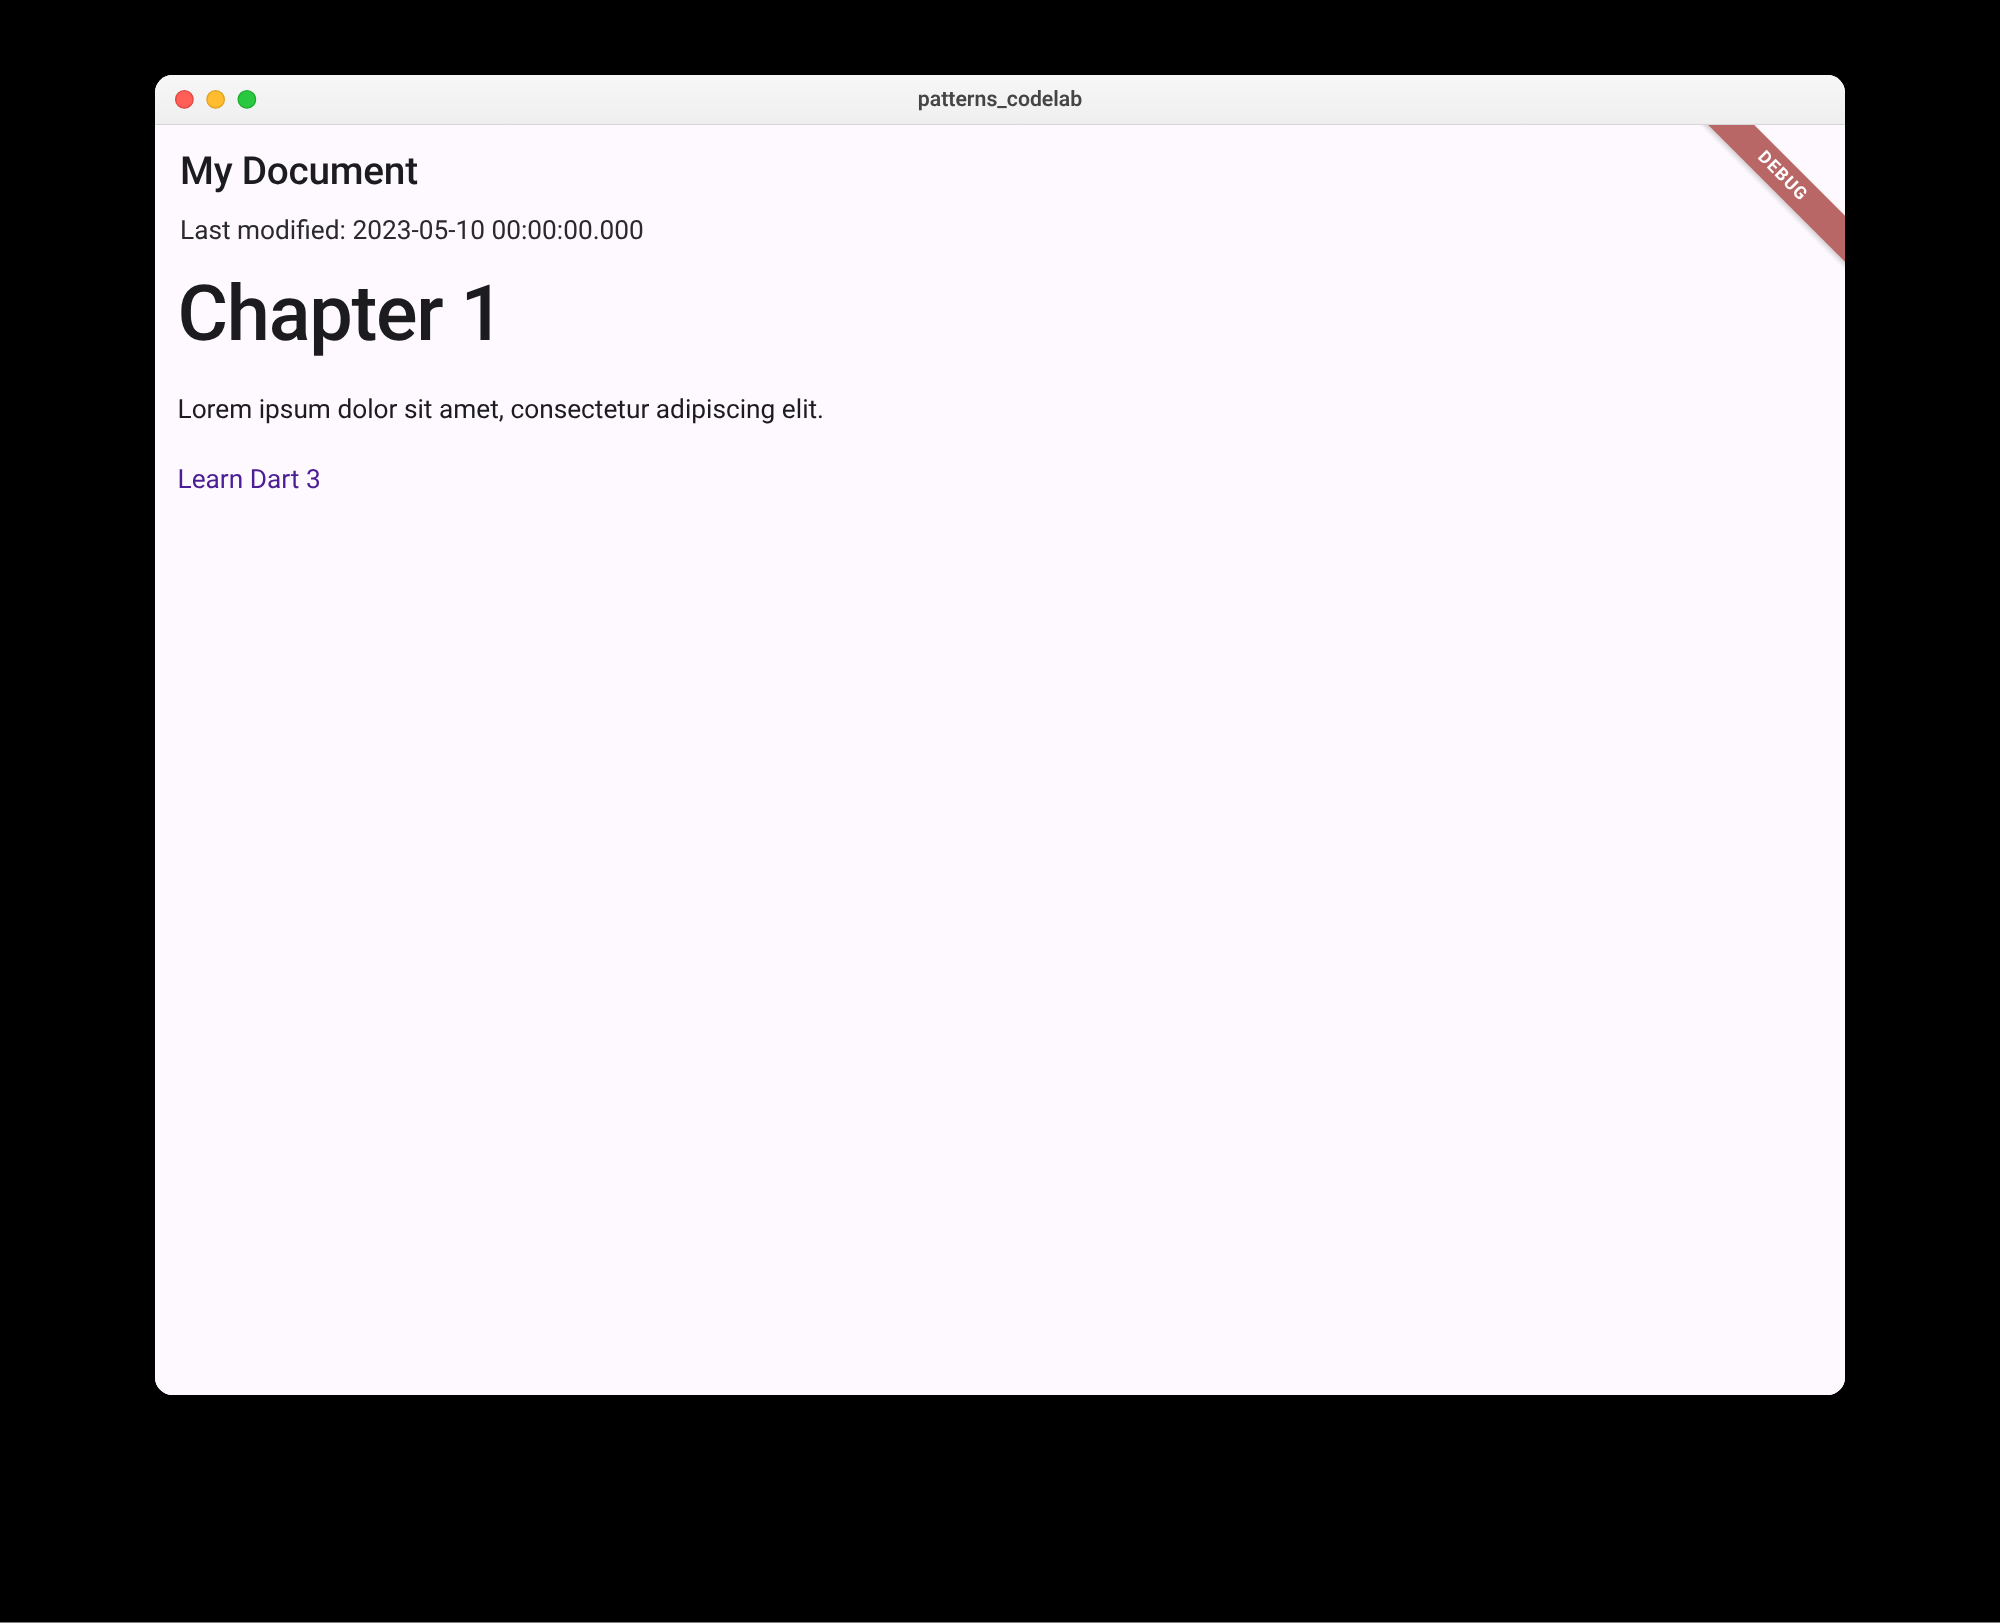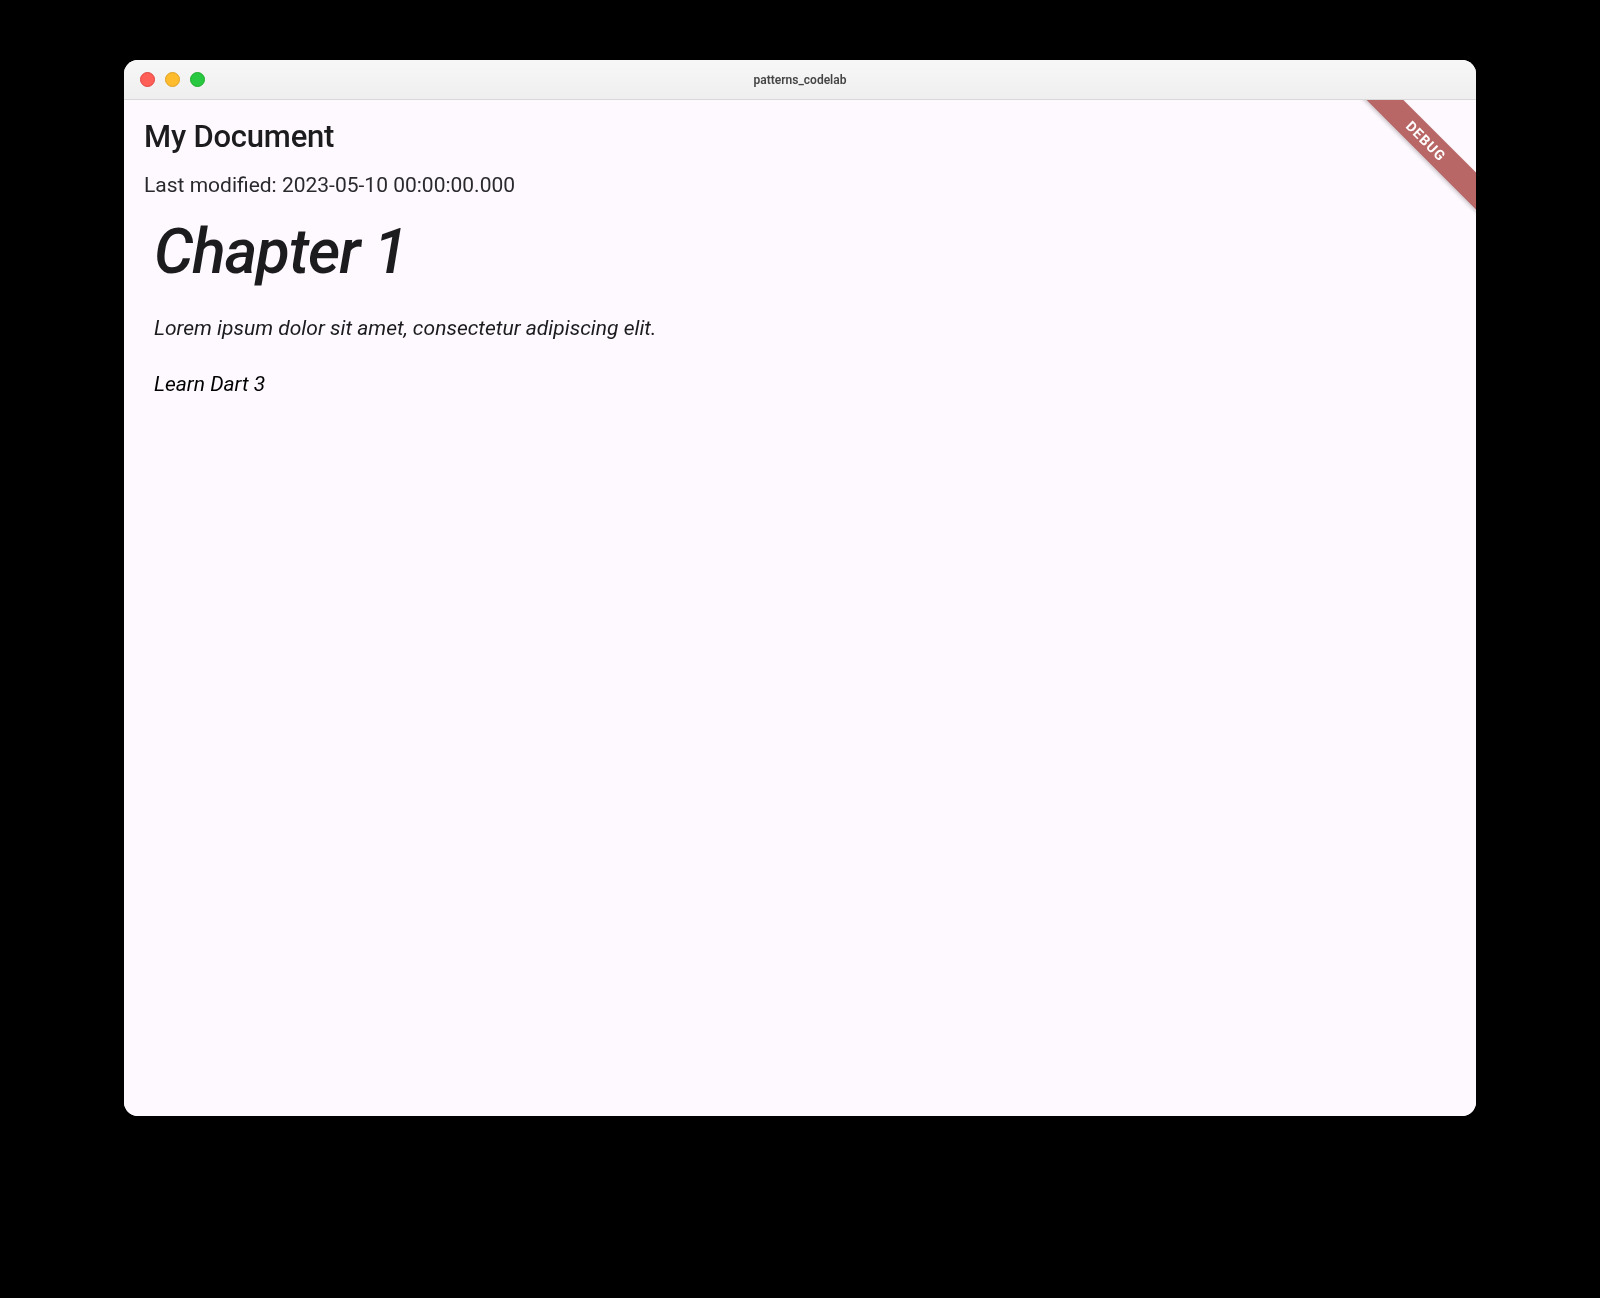--- a/index.html
+++ b/index.html
@@ -52,21 +52,21 @@
     
     .tl-close { background: #ff5f57; border: 0.5px solid #e0443e; }
     .tl-min   { background: #febc2e; border: 0.5px solid #dfa023; }
     .tl-max   { background: #28c840; border: 0.5px solid #1dad2b; }
     
     .window-title {
       position: absolute;
       left: 0;
       right: 0;
       text-align: center;
-      font-size: 12px;
+      font-size: 17px;
       font-weight: 600;
       color: #454545;
       pointer-events: none;
     }
     
     .app-area {
       position: relative;
       background: #fef9fe;
       height: calc(100% - 40px);
       overflow: hidden;
@@ -111,41 +111,40 @@
     }
     
     .last-modified {
       text-align: left;
       font-size: 21px;
       color: #2a2a2d;
       padding: 10px 20px 18px;
     }
     
     .content {
-      padding: 0 30px;
-      font-style: italic;
+      padding: 0 18px;
     }
     
     .chapter-title {
       font-size: 62px;
       font-weight: 500;
       color: #1c1c1e;
       letter-spacing: -1px;
       margin-bottom: 28px;
     }
     
     .body-text {
       font-size: 21px;
       color: #1c1c1e;
       margin-bottom: 32px;
     }
     
     .list-item {
       font-size: 21px;
-      color: #000000;
+      color: #4c1d95;
     }
   </style>
 </head>
 <body>
 
 <div class="window">
   <div class="titlebar">
     <div class="traffic-lights">
       <div class="traffic-light tl-close"></div>
       <div class="traffic-light tl-min"></div>

